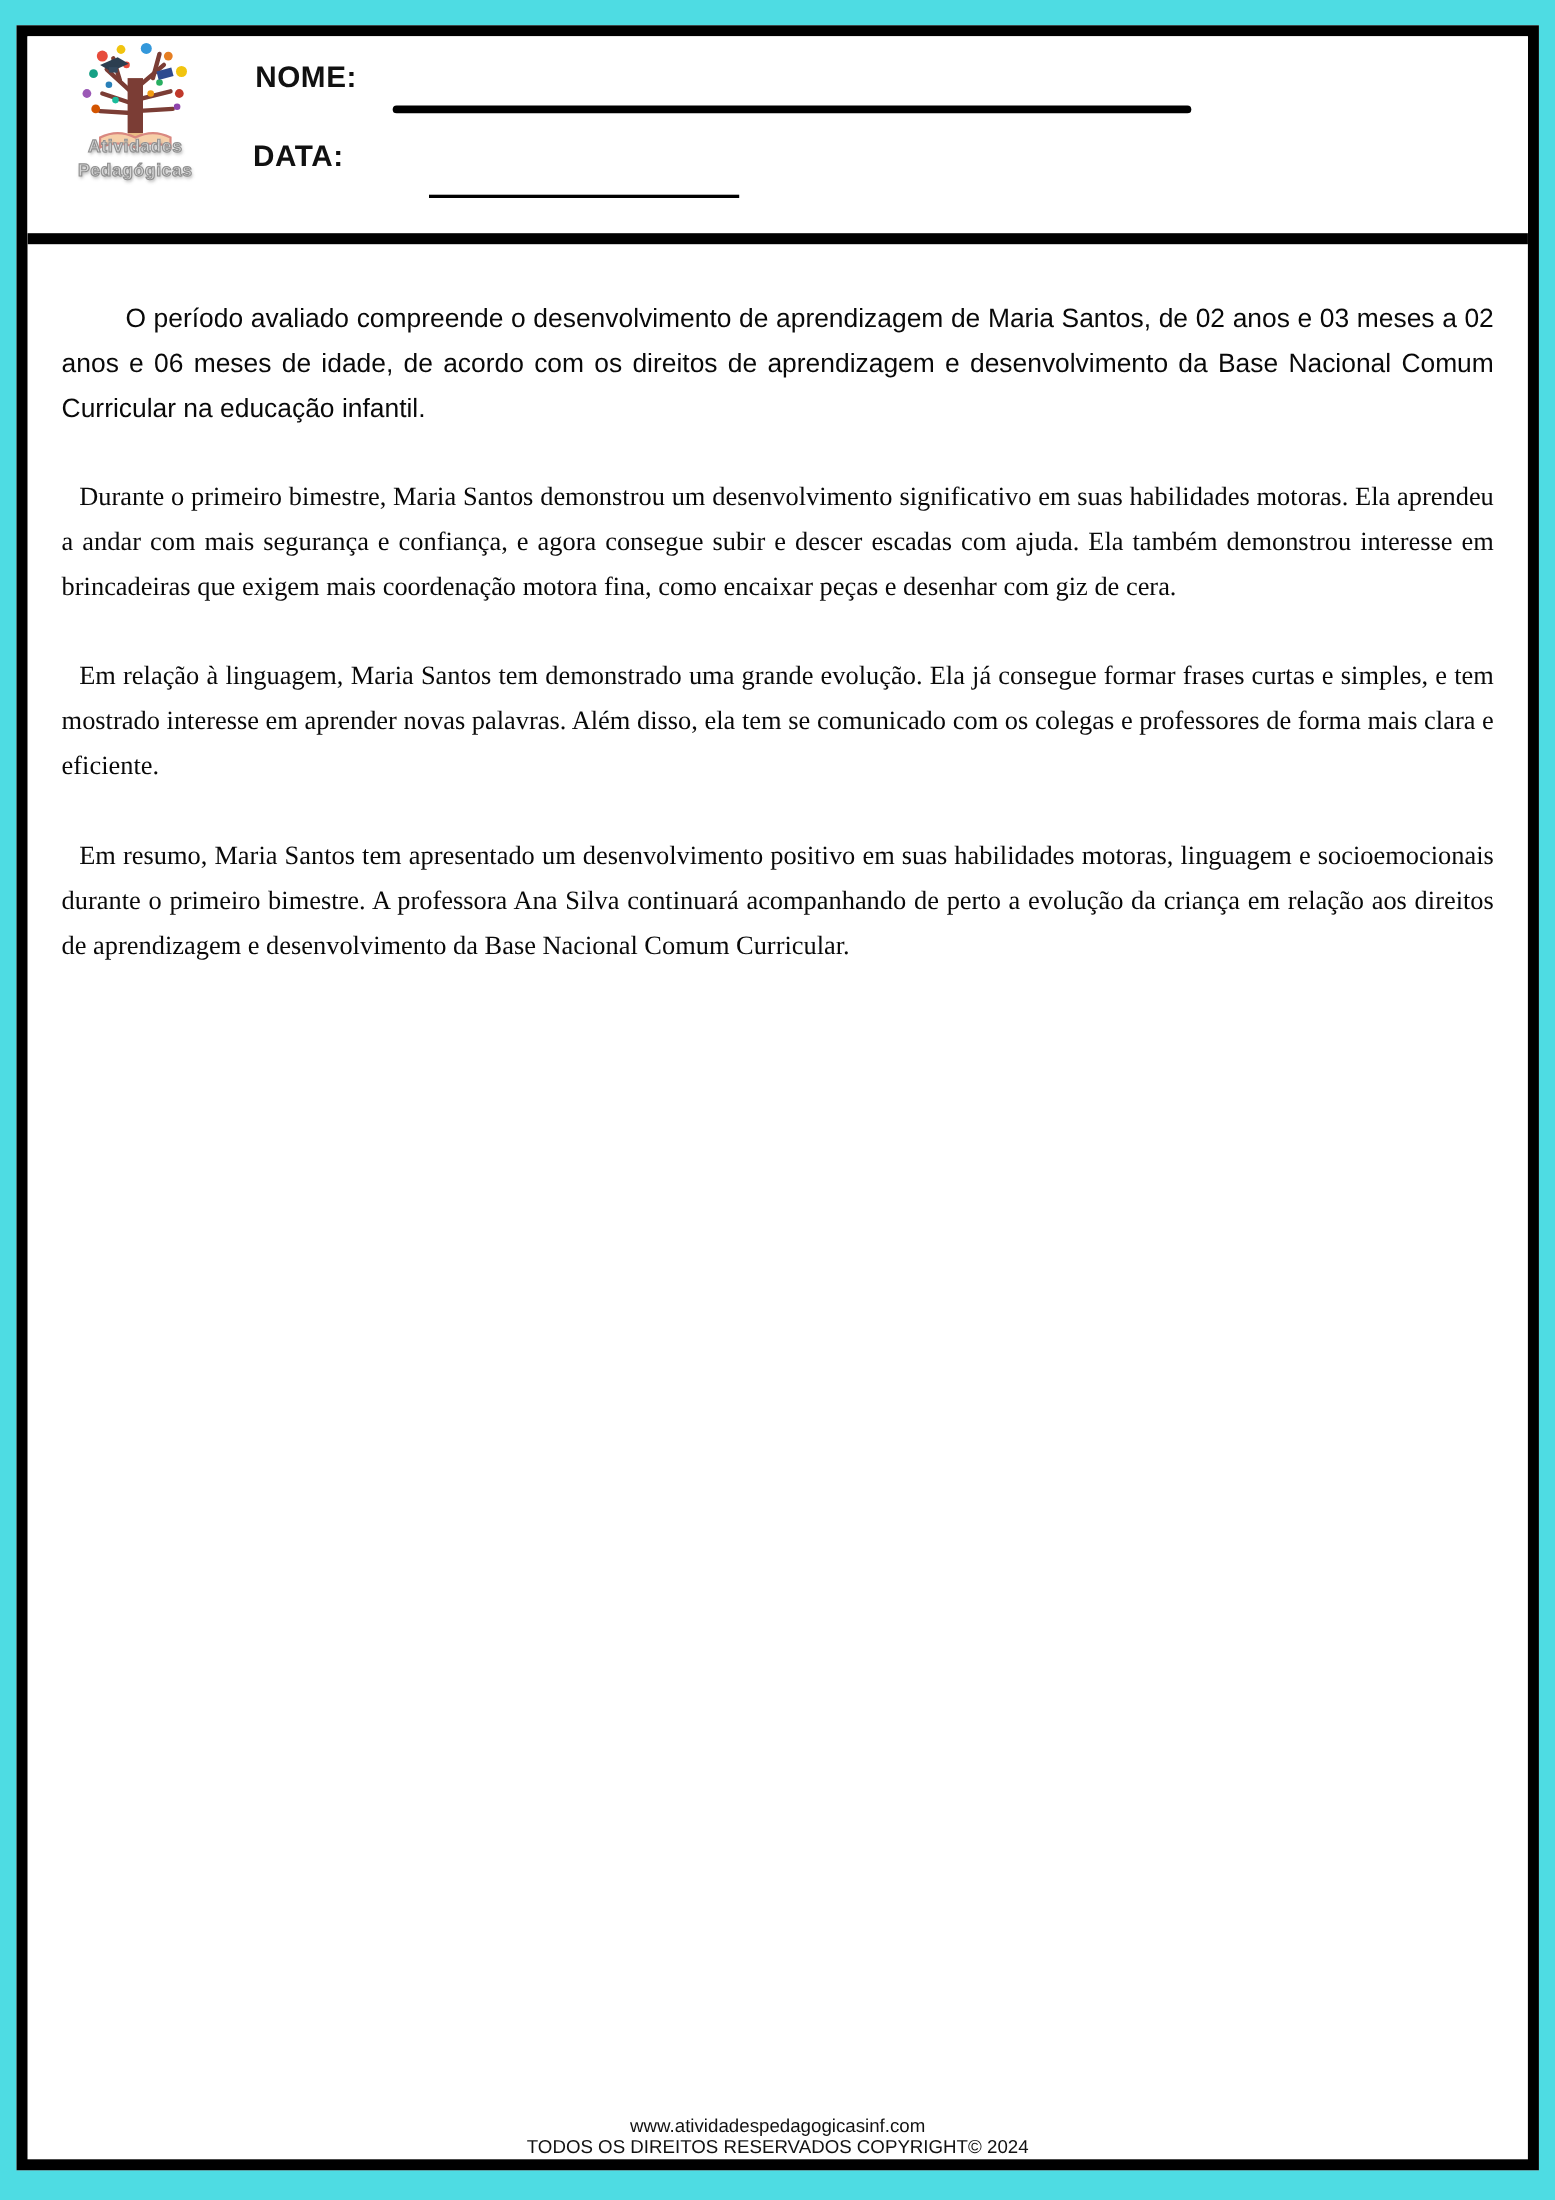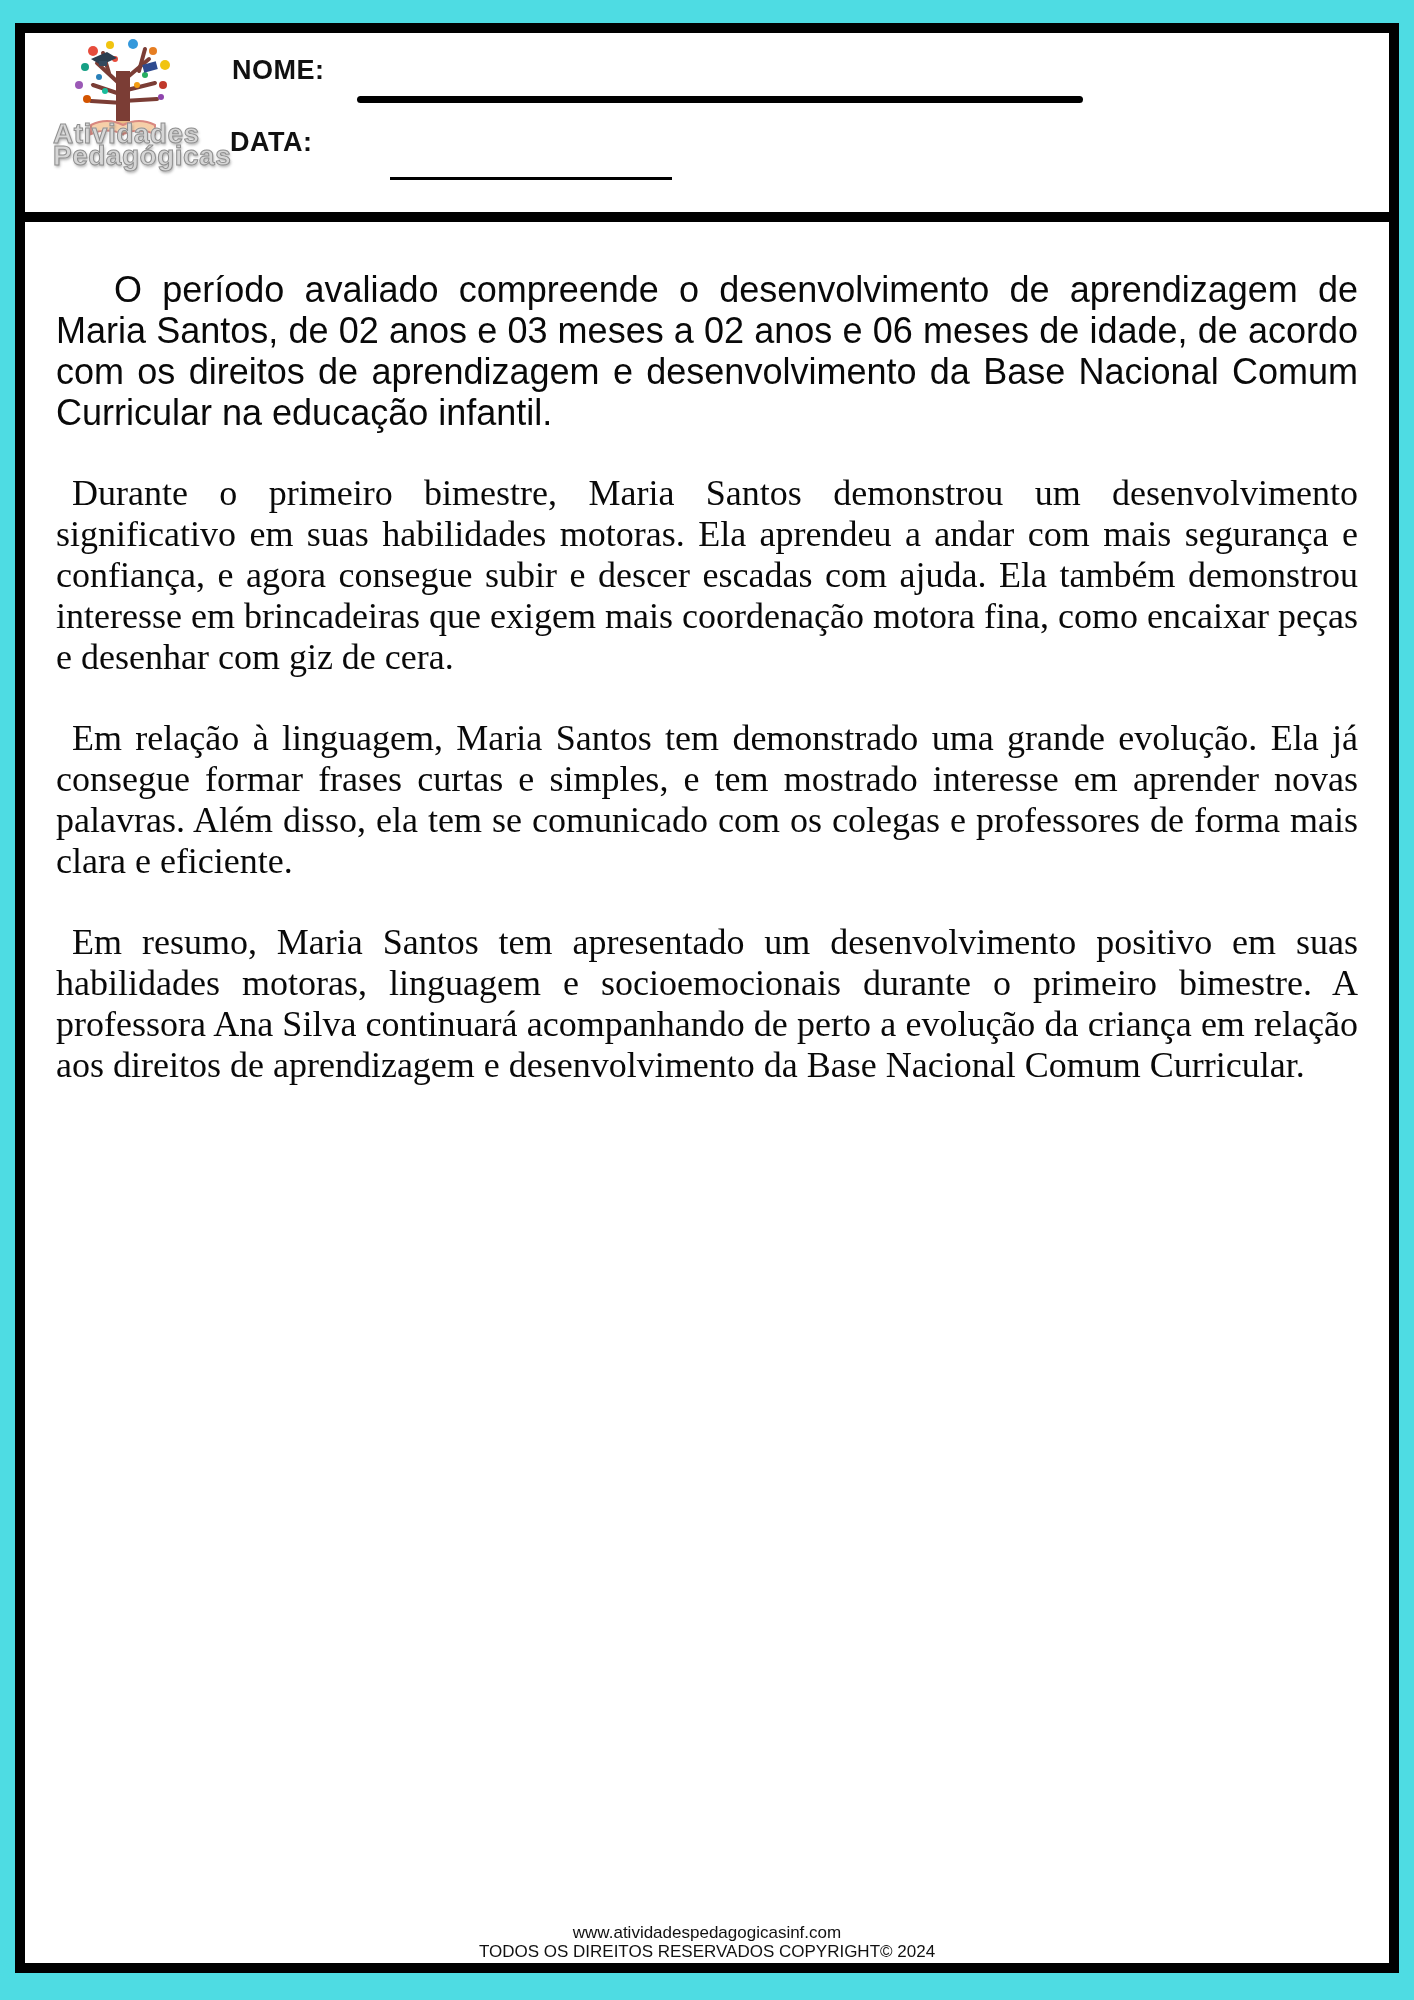--- a/index.html
+++ b/index.html
@@ -17,21 +17,21 @@
   
   .header{
     position:relative;height:179px;border-bottom:10px solid #000;background:#fff;
   }
   .logo{
     position:absolute;left:28px;top:4px;width:140px;text-align:center;
   }
   .logo svg{display:block;margin:0 auto;}
   .logo-text{
     margin-top:-18px;
-    font-weight:bold;font-size:28px;line-height:22px;
+    font-weight:bold;font-size:16px;line-height:22px;
     color:#d6d6d6;
     -webkit-text-stroke:1px #8f8f8f;
     text-shadow:1px 2px 3px rgba(60,60,60,.45), 0 0 2px #ffffff;
     letter-spacing:.5px;
   }
   .field-label{
     position:absolute;font-weight:bold;font-size:27px;color:#111;letter-spacing:.5px;
   }
   .name-label{left:207px;top:22px;}
   .date-label{left:205px;top:78px;margin-top:16px;}
@@ -48,21 +48,21 @@
     position:relative;height:1741px;overflow:hidden;
   }
   .doc-title{
     text-align:center;font-weight:bold;font-size:30px;color:#000;
     margin:27px 0 0 0;letter-spacing:-0.3px;
   }
   .paragraphs{
     padding:0 31px;margin-top:47px;
   }
   .para{
-    font-size:36px;line-height:41px;color:#090909;
+    font-size:24px;line-height:41px;color:#090909;
     text-align:justify;margin:0 0 40px 0;
   }
   .para.first{text-indent:58px;}
   .para.rest{text-indent:16px;font-family:Liberation Serif, serif;}
   .footer{
     position:absolute;left:0;bottom:2px;width:100%;text-align:center;
     font-size:17px;line-height:19px;color:#111;
   }
   .footer .site{display:block;}
   .footer .copyright{display:block;}

